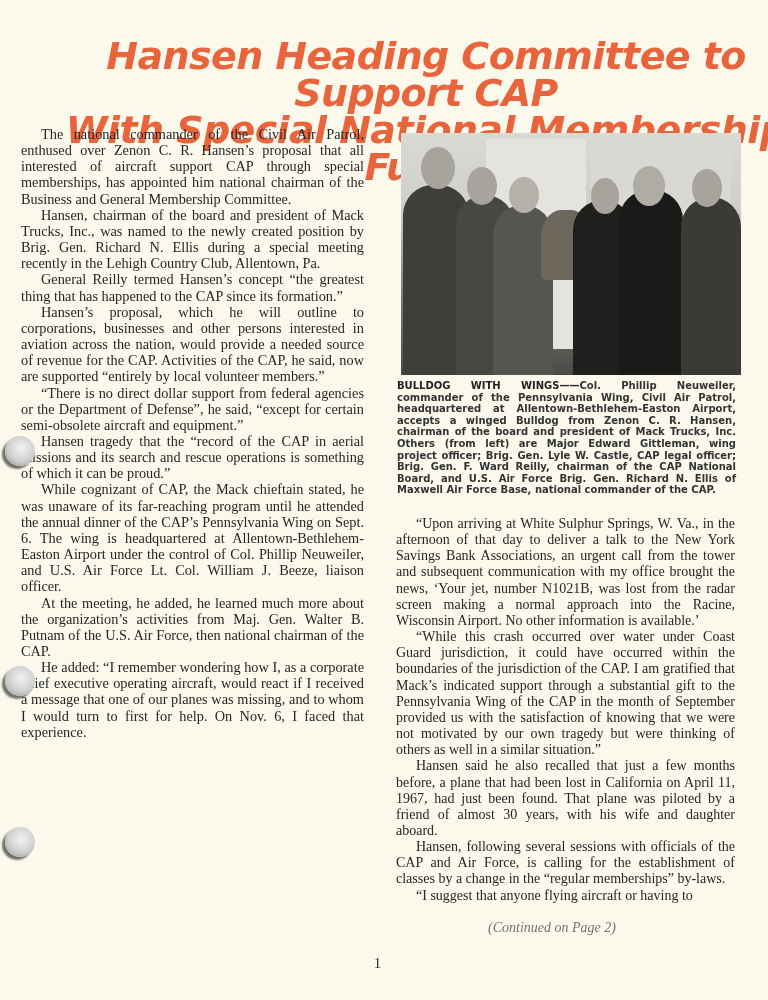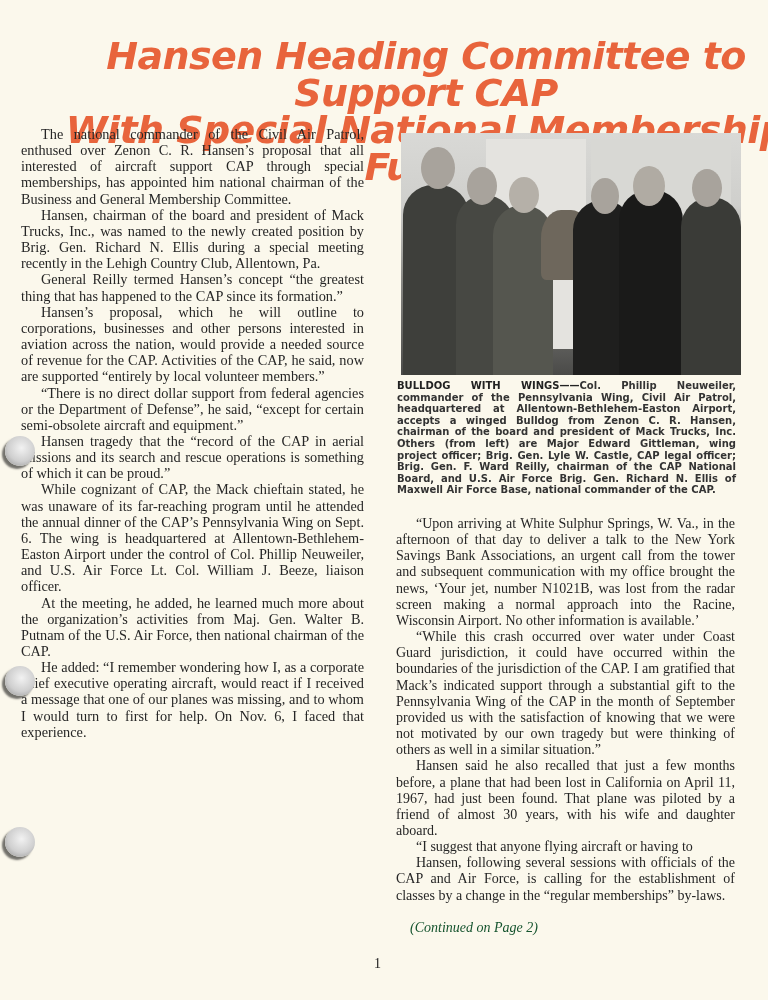--- a/index.html
+++ b/index.html
@@ -39,22 +39,22 @@
   .person { position:absolute; bottom:0; border-radius:30px 30px 0 0; }
   .head { position:absolute; border-radius:50%; background:#a8a39c; }
   .caption {
     position:absolute; left:397px; top:380px; width:339px;
     font-family:"DejaVu Sans", "Liberation Sans", sans-serif;
     font-size:10px; line-height:11.6px; font-weight:bold; color:#333;
     text-align:justify;
   }
   .caption .lead { font-weight:bold; color:#222; }
   .continued {
-    position:absolute; left:410px; top:920px; width:340px; text-align:left;
-    font-family:"Liberation Serif", serif; font-style:italic; font-size:14px; color:#14532d;
+    position:absolute; left:382px; top:920px; width:340px; text-align:center;
+    font-family:"Liberation Serif", serif; font-style:italic; font-size:14px; color:#737373;
   }
   .pagenum {
     position:absolute; left:374px; top:956px; font-family:"Liberation Serif", serif;
     font-size:14px; color:#222;
   }
   .hole {
     position:absolute; left:5px; width:30px; height:30px; border-radius:50%;
     background:radial-gradient(circle at 55% 40%, #f2f2f2 0%, #cfcfcf 55%, #8e8e8e 100%);
     box-shadow:-3px 3px 2px rgba(0,0,0,0.55);
   }
@@ -99,22 +99,22 @@
 </div>
 
 <div class="caption">
   <span class="lead">BULLDOG WITH WINGS——</span><span>Col. Phillip Neuweiler, commander of the Pennsylvania Wing, Civil Air Patrol, headquartered at Allentown-Bethlehem-Easton Airport, accepts a winged Bulldog from Zenon C. R. Hansen, chairman of the board and president of Mack Trucks, Inc. Others (from left) are Major Edward Gittleman, wing project officer; Brig. Gen. Lyle W. Castle, CAP legal officer; Brig. Gen. F. Ward Reilly, chairman of the CAP National Board, and U.S. Air Force Brig. Gen. Richard N. Ellis of Maxwell Air Force Base, national commander of the CAP.</span>
 </div>
 
 <div class="col-right">
   <p>“Upon arriving at White Sulphur Springs, W. Va., in the afternoon of that day to deliver a talk to the New York Savings Bank Associations, an urgent call from the tower and subsequent communication with my office brought the news, ‘Your jet, number N1021B, was lost from the radar screen making a normal approach into the Racine, Wisconsin Airport. No other information is available.’</p>
   <p>“While this crash occurred over water under Coast Guard jurisdiction, it could have occurred within the boundaries of the jurisdiction of the CAP. I am gratified that Mack’s indicated support through a substantial gift to the Pennsylvania Wing of the CAP in the month of September provided us with the satisfaction of knowing that we were not motivated by our own tragedy but were thinking of others as well in a similar situation.”</p>
   <p>Hansen said he also recalled that just a few months before, a plane that had been lost in California on April 11, 1967, had just been found. That plane was piloted by a friend of almost 30 years, with his wife and daughter aboard.</p>
+  <p>Hansen, following several sessions with officials of the CAP and Air Force, is calling for the establishment of classes by a change in the “regular memberships” by-laws.</p>
   <p>“I suggest that anyone flying aircraft or having to</p>
-  <p>Hansen, following several sessions with officials of the CAP and Air Force, is calling for the establishment of classes by a change in the “regular memberships” by-laws.</p>
 </div>
 
 <div class="continued">(Continued on Page 2)</div>
 <div class="pagenum">1</div>
 
 <div class="hole" style="top:436px;"></div>
 <div class="hole" style="top:666px;"></div>
 <div class="hole" style="top:827px;"></div>
 
 </body></html>

